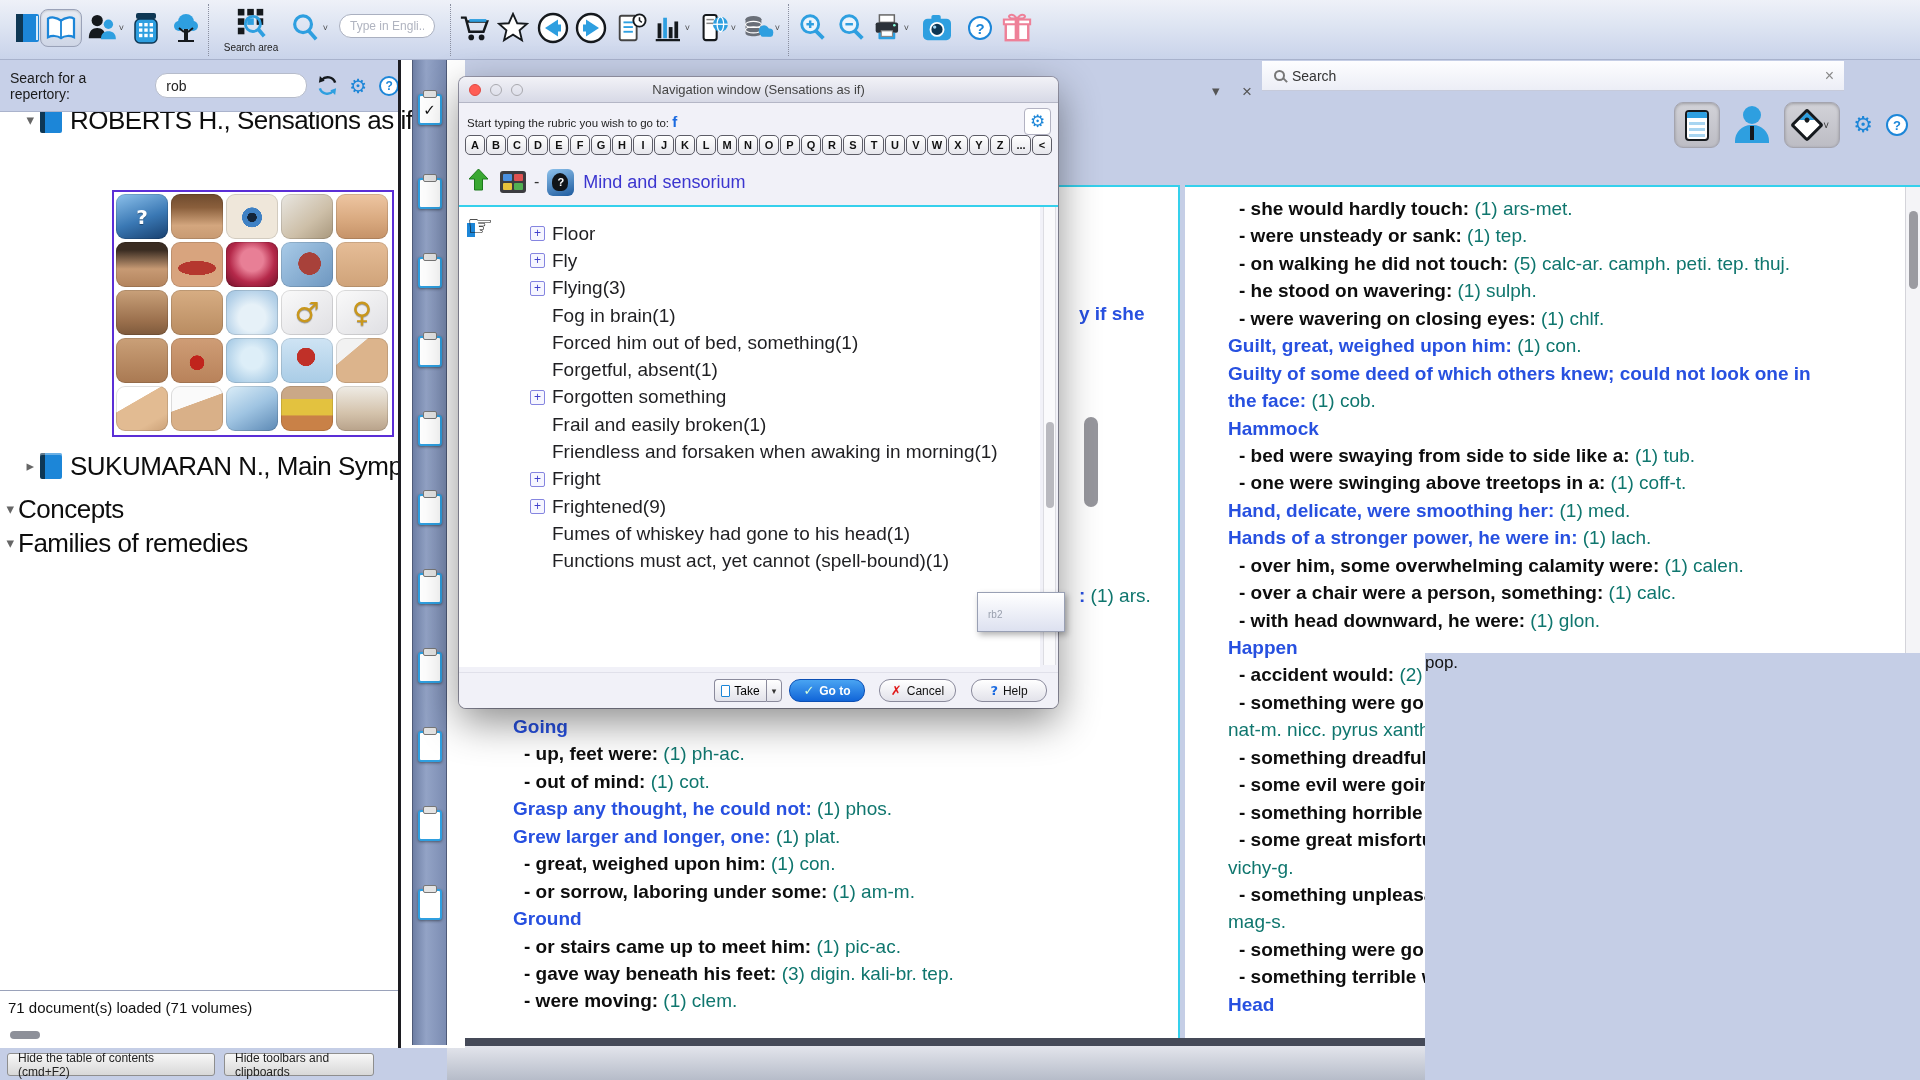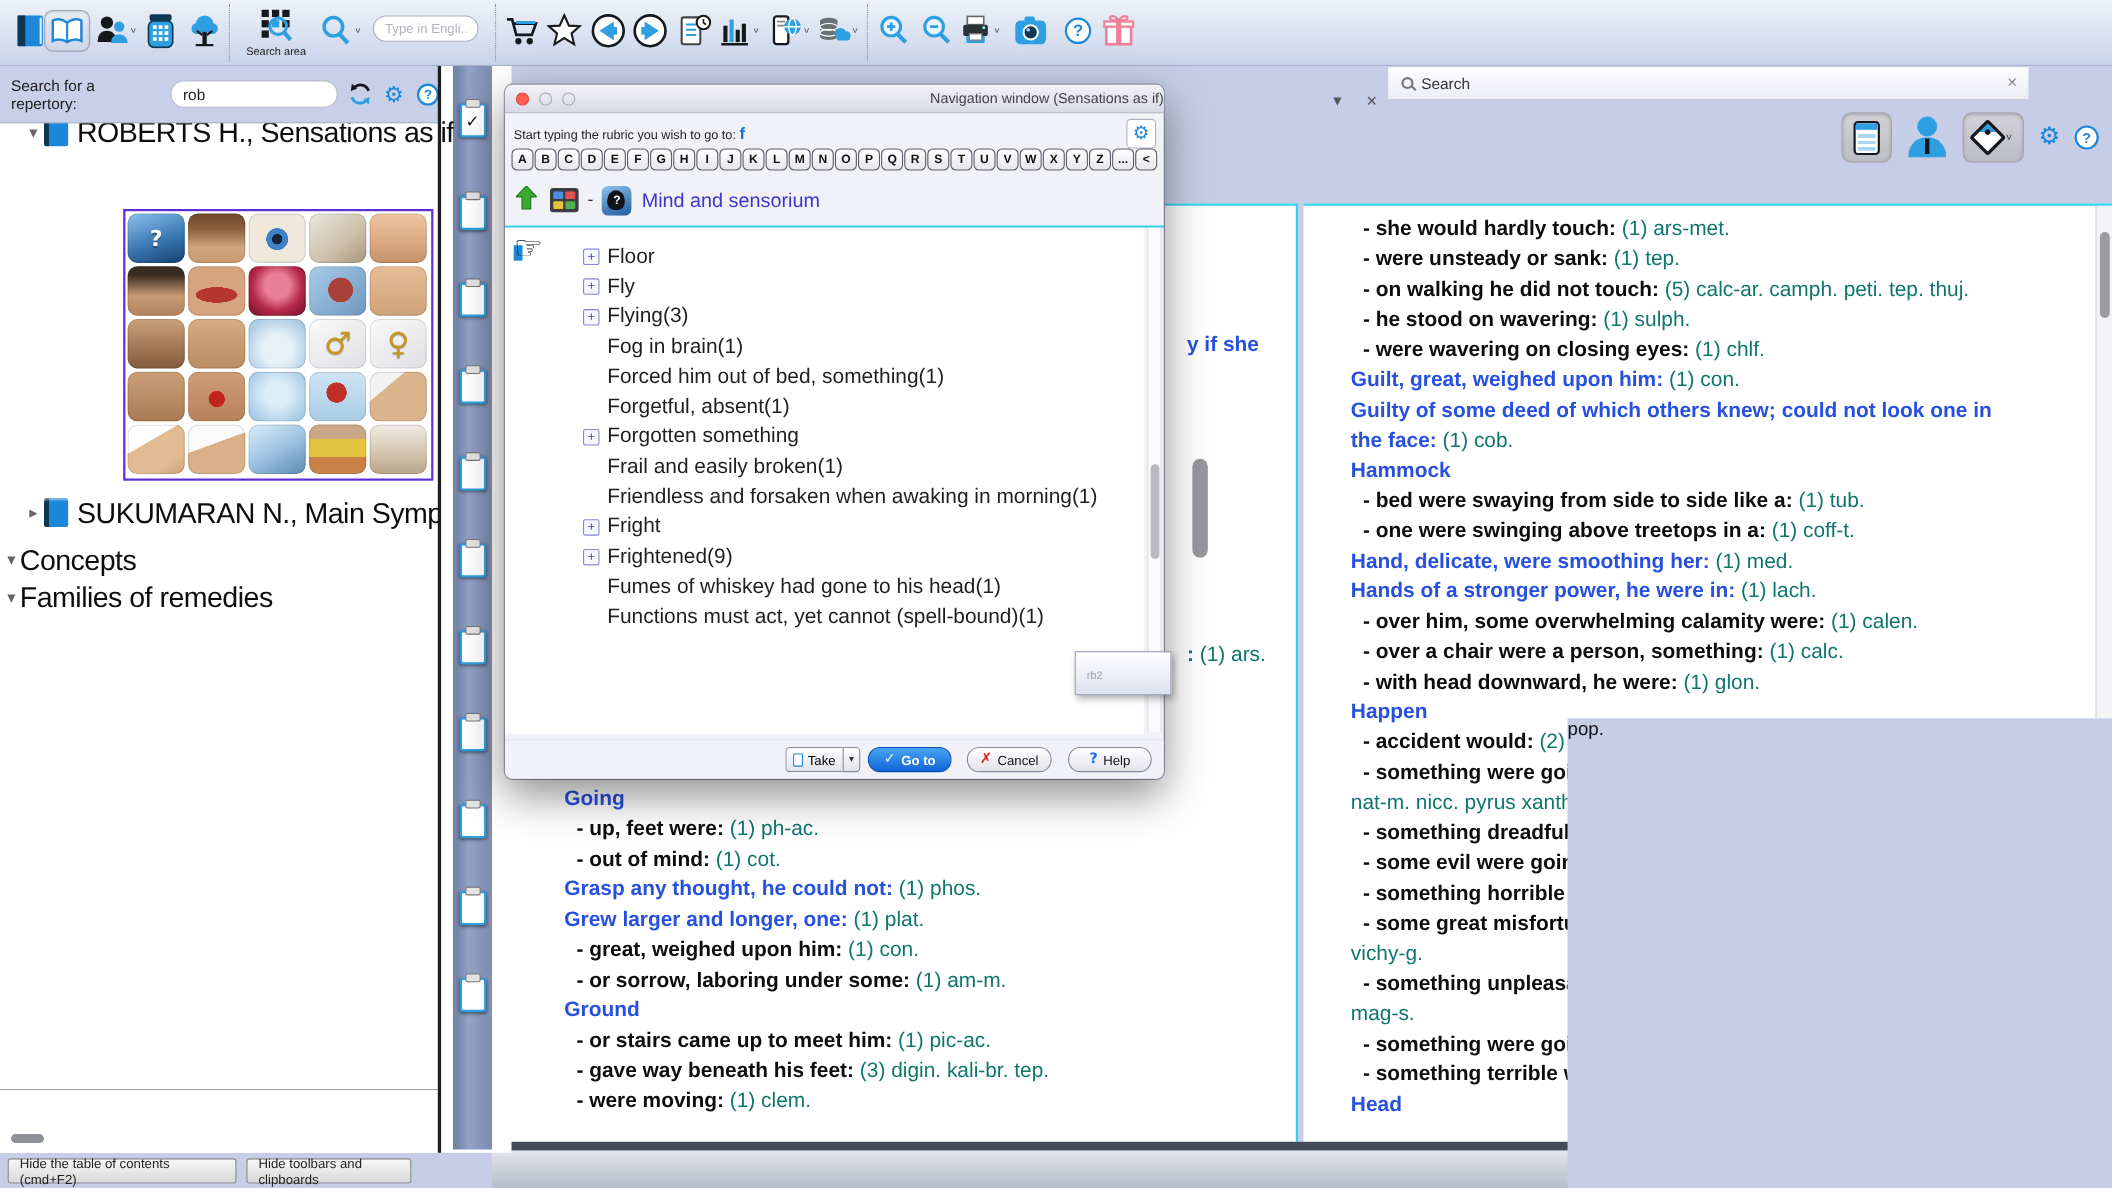--- a/index.html
+++ b/index.html
@@ -99,21 +99,21 @@
   .rp-scrolltrack { position:absolute; right:0; top:0; bottom:0; width:15px; background:#f4f4f7; border-left:1px solid #d4d4da; }
   .rp-scrollthumb { position:absolute; left:3px; top:24px; width:9px; height:78px; border-radius:5px; background:#9b9ba1; }
   .bottom-dark { position:absolute; left:447px; top:1038px; width:1473px; height:8px; background:#454a58; z-index:2; }
   .bottom-chrome { position:absolute; left:447px; top:1046px; width:1473px; height:34px;
     background:linear-gradient(180deg,#e3e5ec,#b6bcc9); z-index:2; }
 
   
   .dialog { position:absolute; left:459px; top:77px; width:599px; height:631px; background:#f1f1f8;
     border-radius:7px; box-shadow:0 14px 40px rgba(0,0,0,.45), 0 0 0 1px #9b9bad; z-index:50; overflow:hidden; }
   .dlg-title { height:26px; background:linear-gradient(180deg,#f2f2f7,#d7d9e6); border-bottom:1px solid #b4b6c6;
-    display:flex; align-items:center; justify-content:flex-end; font-size:13px; color:#444; position:relative; }
+    display:flex; align-items:center; justify-content:center; font-size:13px; color:#444; position:relative; }
   .lights { position:absolute; left:10px; top:7px; display:flex; gap:9px; }
   .light { width:12px; height:12px; border-radius:50%; }
   .light.red { background:#ff5e56; border:1px solid #df4a43; }
   .light.dim { background:transparent; border:1.5px solid #a8a8ae; }
   .dlg-prompt { position:absolute; left:8px; top:36px; font-size:11.5px; color:#222; }
   .dlg-typed { color:#1a6ae0; font-weight:bold; font-size:15px; }
   .dlg-gear { position:absolute; right:7px; top:31px; width:27px; height:27px; background:#fff;
     border:1px solid #b2b2c2; border-radius:4px; display:flex; align-items:center; justify-content:center; }
   .alpharow { position:absolute; left:6px; top:58px; width:587px; display:flex; gap:1px; }
   .abtn { flex:1; height:20px; border:1px solid #5c5c66; border-radius:5px;
@@ -445,20 +445,21 @@
   <div class="tree-row row-l1" style="position:absolute;top:428px;width:400px">
     <span class="caret">▾</span>
     <span>Concepts</span>
   </div>
   <div class="tree-row row-l1" style="position:absolute;top:462px;width:400px">
     <span class="caret">▾</span>
     <span>Families of remedies</span>
   </div>
 
   <div class="sb-status">
+    <div class="sb-status-text">71 document(s) loaded (71 volumes)</div>
     <div class="sb-hthumb"></div>
   </div>
 </div>
 <div class="sb-border"></div>
 
 <div class="clipstrip" id="clipstrip">
     <div class="clipboard check" style="top: 34px;"></div>
     <div class="clipboard" style="top: 118px;"></div>
     <div class="clipboard" style="top: 197px;"></div>
     <div class="clipboard" style="top: 276px;"></div>

